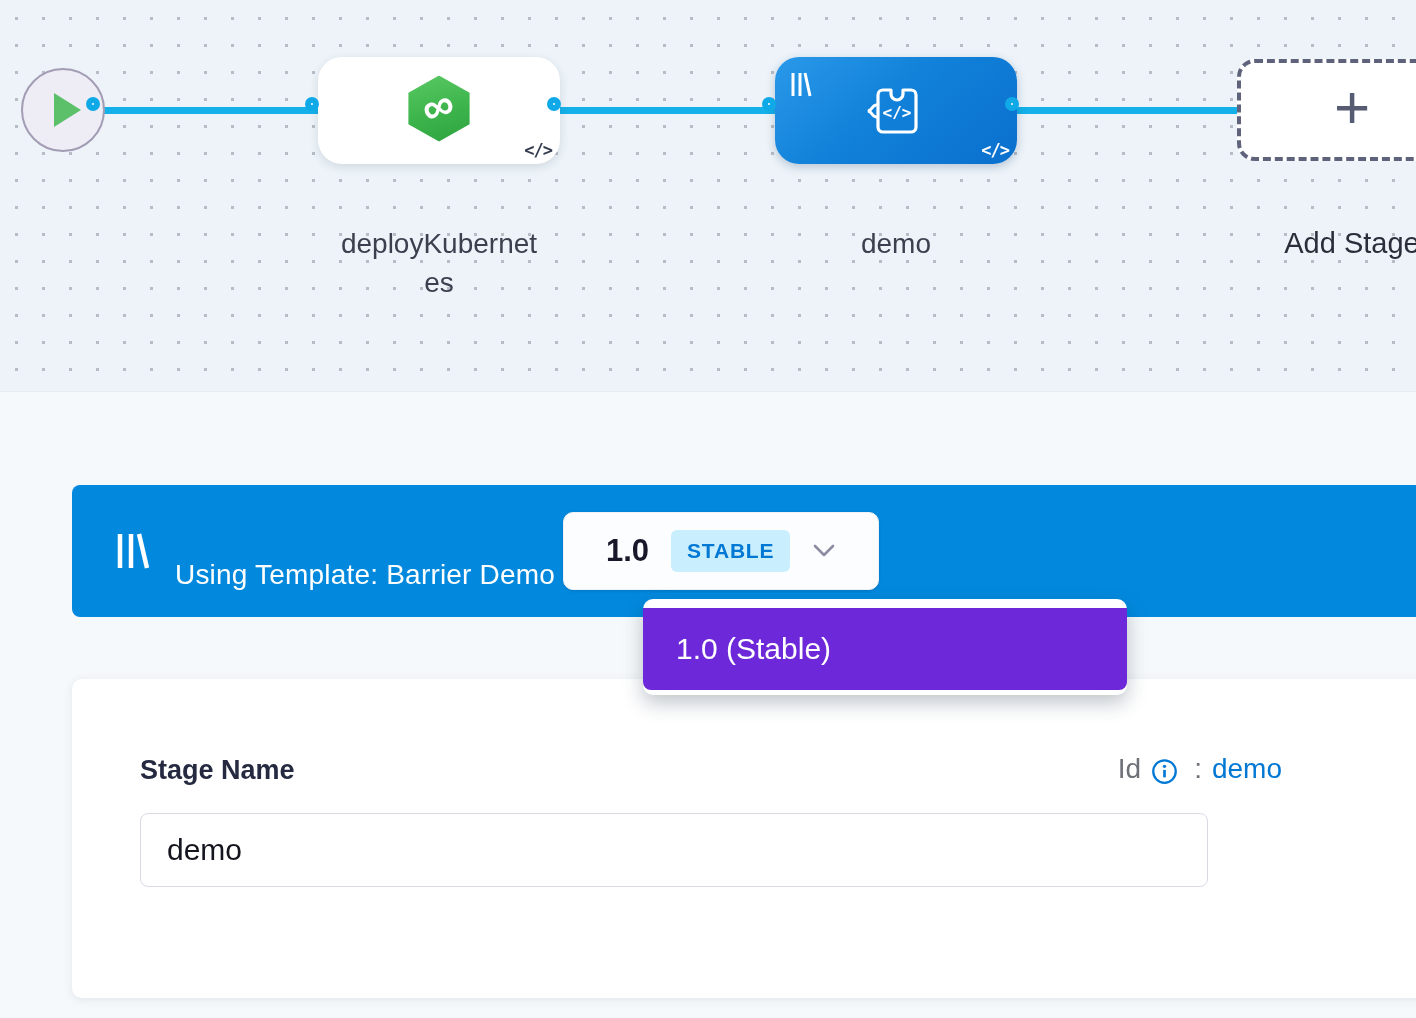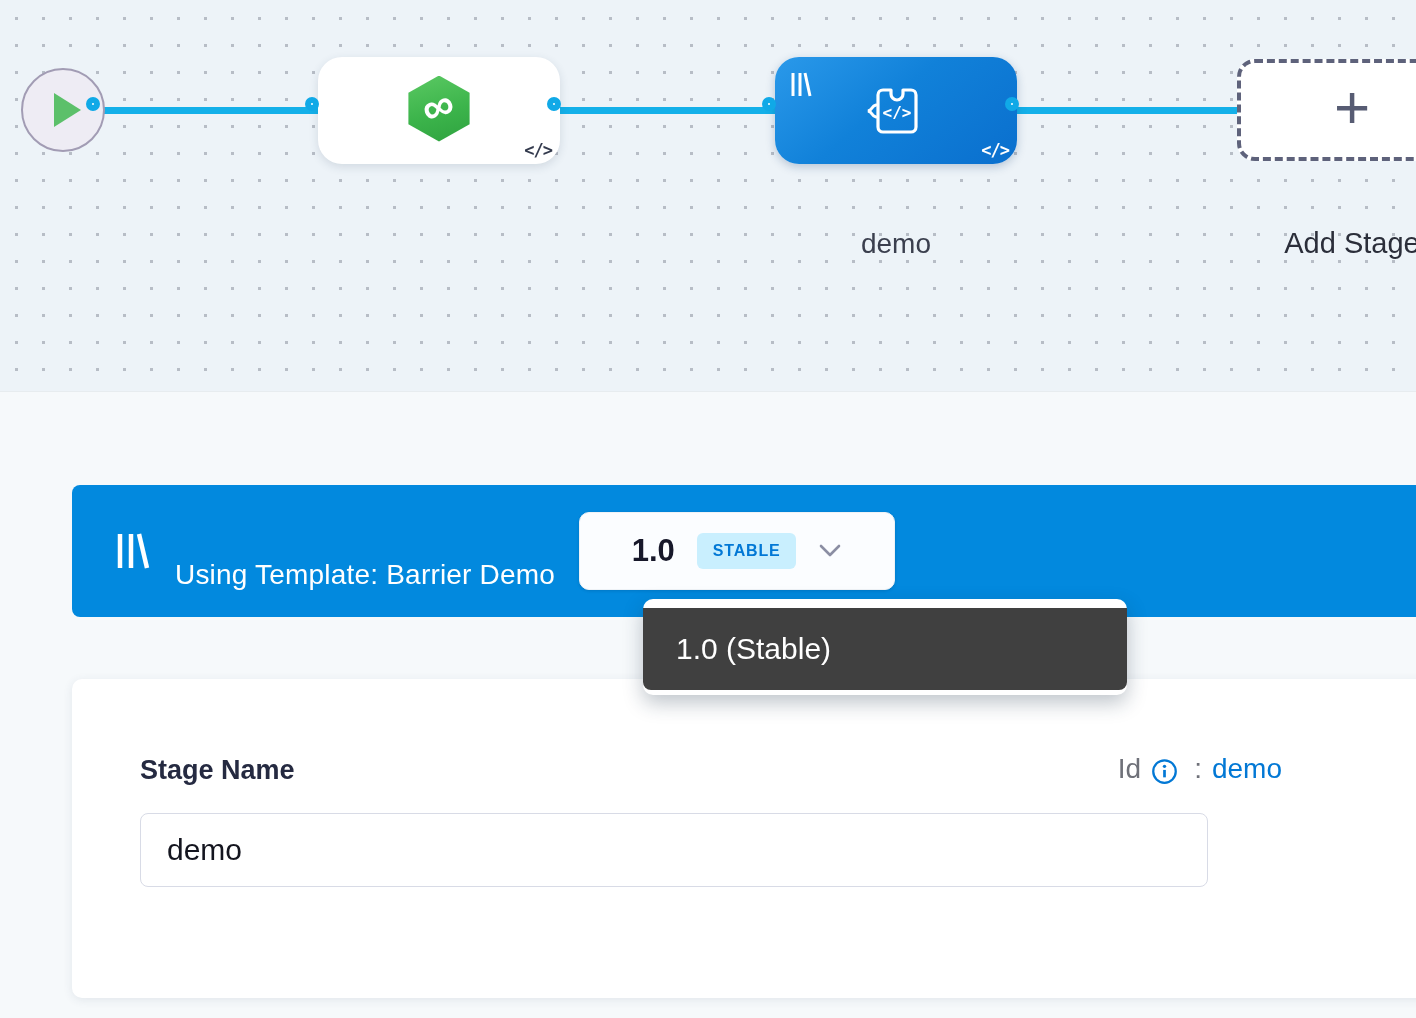--- a/index.html
+++ b/index.html
@@ -78,39 +78,39 @@
   .label-3 { left: 1240px; width: 224px; font-size: 29px; color: #2b2e3a; }
 
   
   .banner {
     position: absolute; left: 72px; top: 485px; width: 1364px; height: 132px;
     background: #0289de; border-radius: 8px;
     display: flex; align-items: center; padding-left: 43px; z-index: 3;
   }
   .banner-title { color: #ffffff; font-size: 28px; font-weight: 500; margin-left: 24px; letter-spacing: 0.2px; margin-top: 48px; }
   .version-btn {
-    margin-left: 24px; width: 316px; height: 78px; background: #fbfdff;
+    margin-left: 8px; width: 316px; height: 78px; background: #fbfdff;
     border: 1px solid #eef2f6; border-radius: 10px; cursor: pointer;
     display: flex; align-items: center; justify-content: center; gap: 22px;
     box-shadow: 0 1px 3px rgba(0,40,80,0.18);
   }
   .version-num { font-size: 31px; font-weight: 600; color: #17182a; }
   .stable-badge {
-    background: #c9effe; color: #0278d5; font-size: 16px; font-weight: 700;
+    background: #c9effe; color: #0278d5; font-size: 21px; font-weight: 700;
     letter-spacing: 0.8px; padding: 9px 16px; border-radius: 6px;
   }
 
   
   .dropdown {
     position: absolute; left: 643px; top: 599px; width: 484px;
     background: #ffffff; border-radius: 10px; padding: 9px 0 5px 0;
     box-shadow: 0 8px 20px rgba(25,45,70,0.28); z-index: 8;
   }
   .dropdown-option {
-    height: 82px; background: #404040; color: #ffffff; font-size: 30px;
+    height: 82px; background: #6d28d9; color: #ffffff; font-size: 30px;
     display: flex; align-items: center; padding-left: 33px; cursor: pointer;
     border-radius: 0 0 8px 8px;
   }
 
   
   .card {
     position: absolute; left: 72px; top: 679px; width: 1364px; height: 319px;
     background: #ffffff; border-radius: 10px;
     box-shadow: 0 2px 10px rgba(45,65,95,0.10); z-index: 2;
   }
@@ -165,20 +165,24 @@
     <div class="add-stage-node">
       <span class="plus-glyph">+</span>
     </div>
 
     <div class="port" style="left:86px;  top:97px;"></div>
     <div class="port" style="left:305px; top:97px;"></div>
     <div class="port" style="left:547px; top:97px;"></div>
     <div class="port" style="left:762px; top:97px;"></div>
     <div class="port" style="left:1005px;top:97px;"></div>
 
+    <div class="node-label label-1">
+      <div>deployKubernet</div>
+      <div>es</div>
+    </div>
     <div class="node-label label-2">demo</div>
     <div class="node-label label-3">Add Stage</div>
   </div>
 
   <div class="banner">
     <svg width="36" height="42" viewBox="0 0 36 42">
       <line x1="5" y1="4" x2="5" y2="38" stroke="#ffffff" stroke-width="4.5"></line>
       <line x1="16" y1="4" x2="16" y2="38" stroke="#ffffff" stroke-width="4.5"></line>
       <line x1="24" y1="4" x2="32" y2="38" stroke="#ffffff" stroke-width="4.5"></line>
     </svg>

